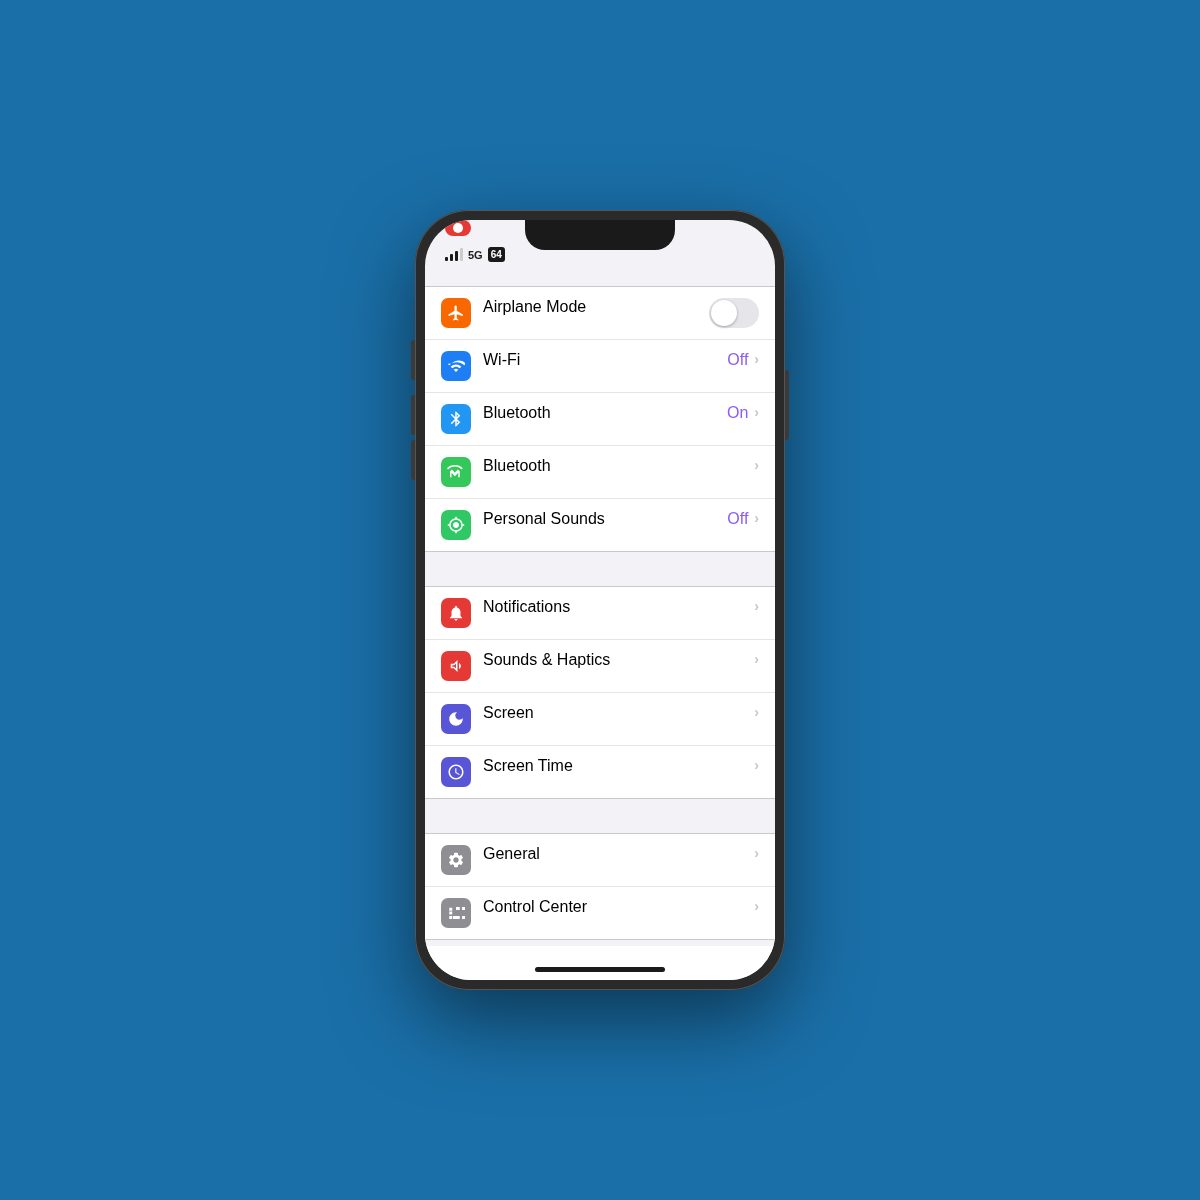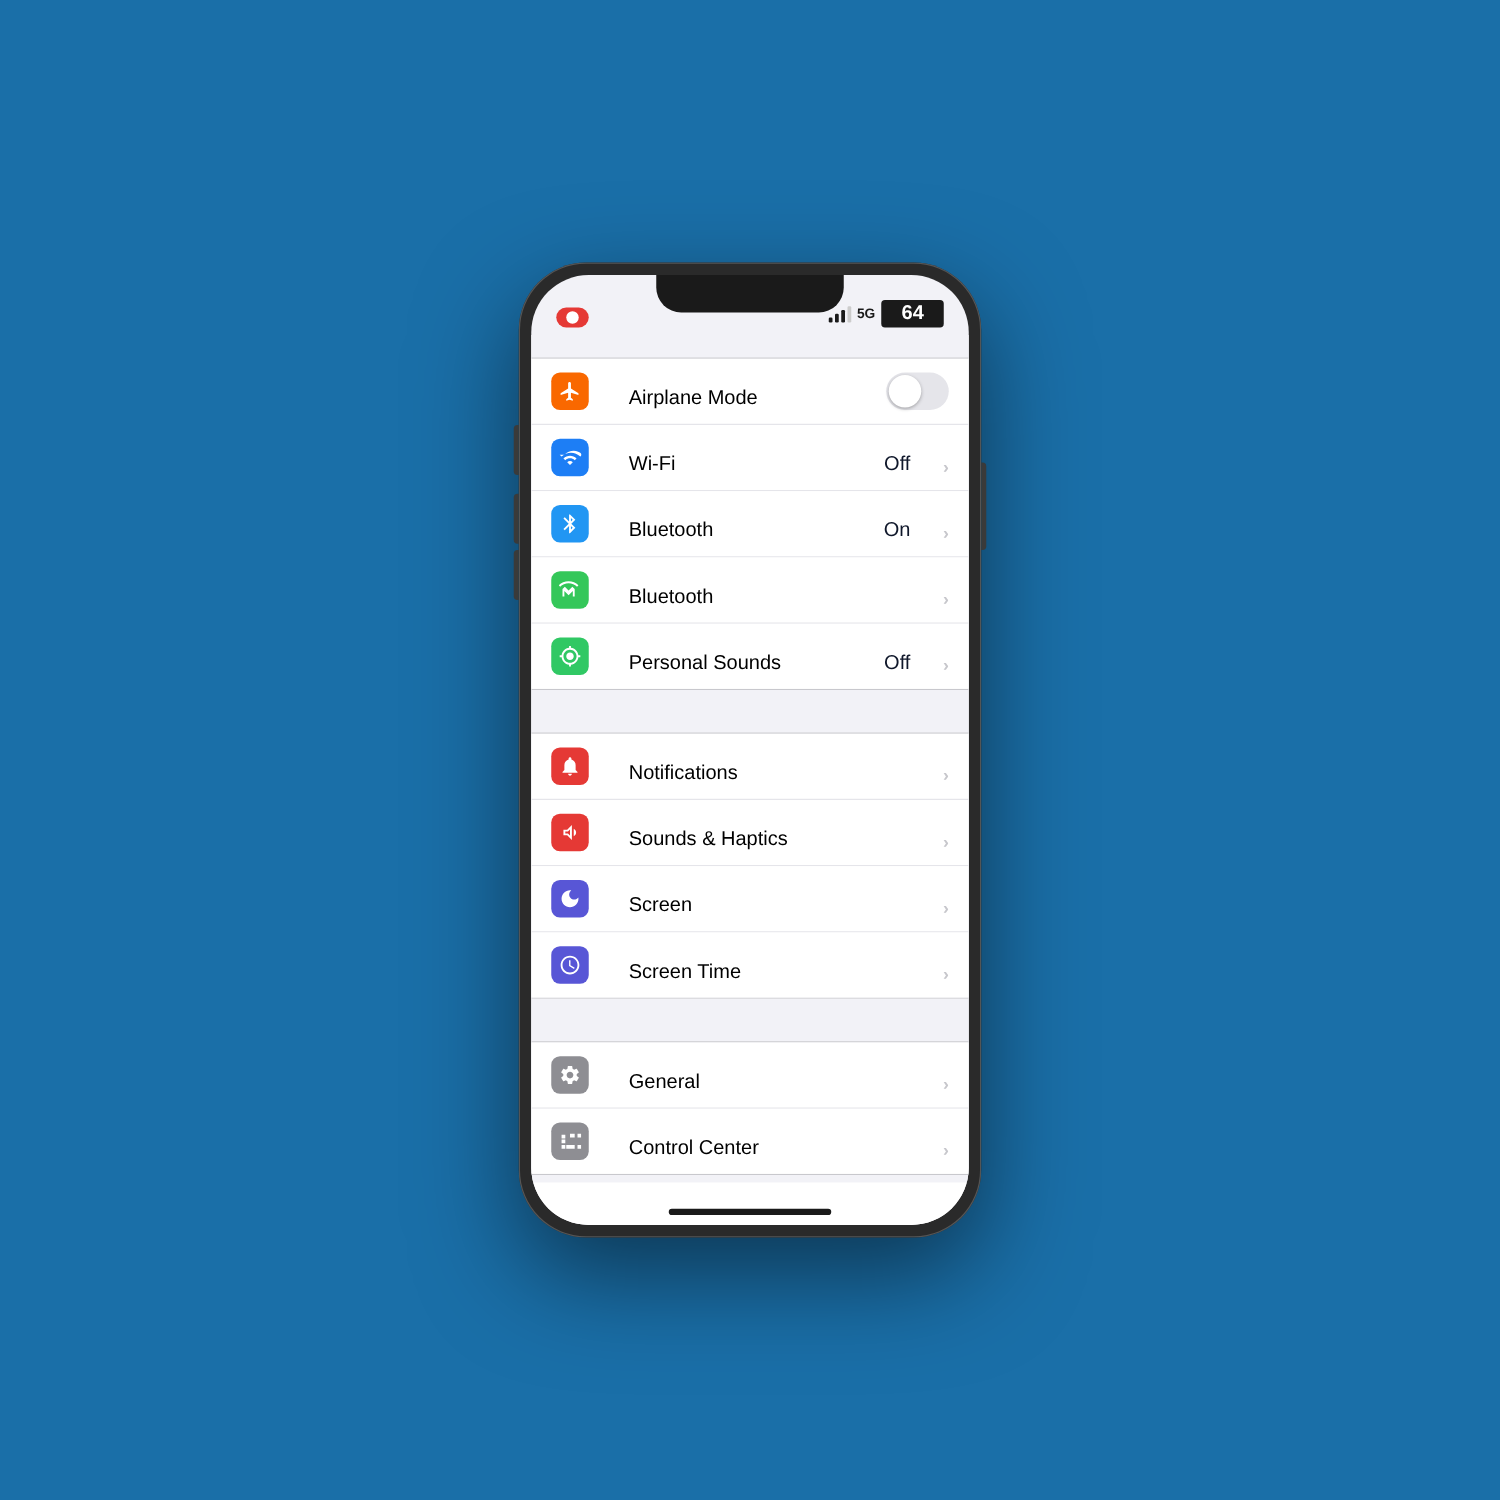--- a/index.html
+++ b/index.html
@@ -68,26 +68,27 @@
       height: 30px;
       background: #1a1a1a;
       border-radius: 0 0 20px 20px;
       z-index: 10;
     }
 
     
     .status-bar {
       height: 48px;
       display: flex;
-      align-items: flex-end;
+      align-items: flex-start;
       justify-content: space-between;
       padding: 0 20px 6px;
       position: relative;
       z-index: 5;
       flex-shrink: 0;
+      flex-direction: column;
     }
 
     .status-left {
       display: flex;
       align-items: center;
       gap: 4px;
     }
 
     .record-indicator {
       background: #e53935;
@@ -125,22 +126,22 @@
 
     .five-g {
       font-size: 11px;
       font-weight: 700;
       color: #1a1a1a;
     }
 
     .battery {
       background: #1a1a1a;
       border-radius: 3px;
-      padding: 2px 16px;
-      font-size: 16px;
+      padding: 2px 3px;
+      font-size: 10px;
       font-weight: 600;
       color: white;
       display: flex;
       align-items: center;
     }
 
     
     .page-title-bar {
       text-align: center;
       padding: 8px 0 10px;
@@ -179,27 +180,26 @@
       margin-top: 0;
     }
 
     .settings-spacer {
       height: 34px;
       background: #f2f2f7;
     }
 
     .settings-row {
       display: flex;
-      align-items: flex-end;
+      align-items: flex-start;
       padding: 11px 16px;
       background: white;
       border-bottom: 1px solid #e5e5ea;
       min-height: 46px;
       position: relative;
-      gap: 20px;
     }
 
     .settings-row:last-child {
       border-bottom: none;
     }
 
     .settings-icon {
       width: 30px;
       height: 30px;
       border-radius: 7px;
@@ -212,21 +212,21 @@
     }
 
     .settings-label {
       flex: 1;
       font-size: 16px;
       color: #000;
     }
 
     .settings-value {
       font-size: 16px;
-      color: #0f172a;
+      color: #8b5cf6;
       margin-right: 6px;
     }
 
     .chevron {
       color: #c7c7cc;
       font-size: 14px;
       font-weight: 600;
     }
 
     

